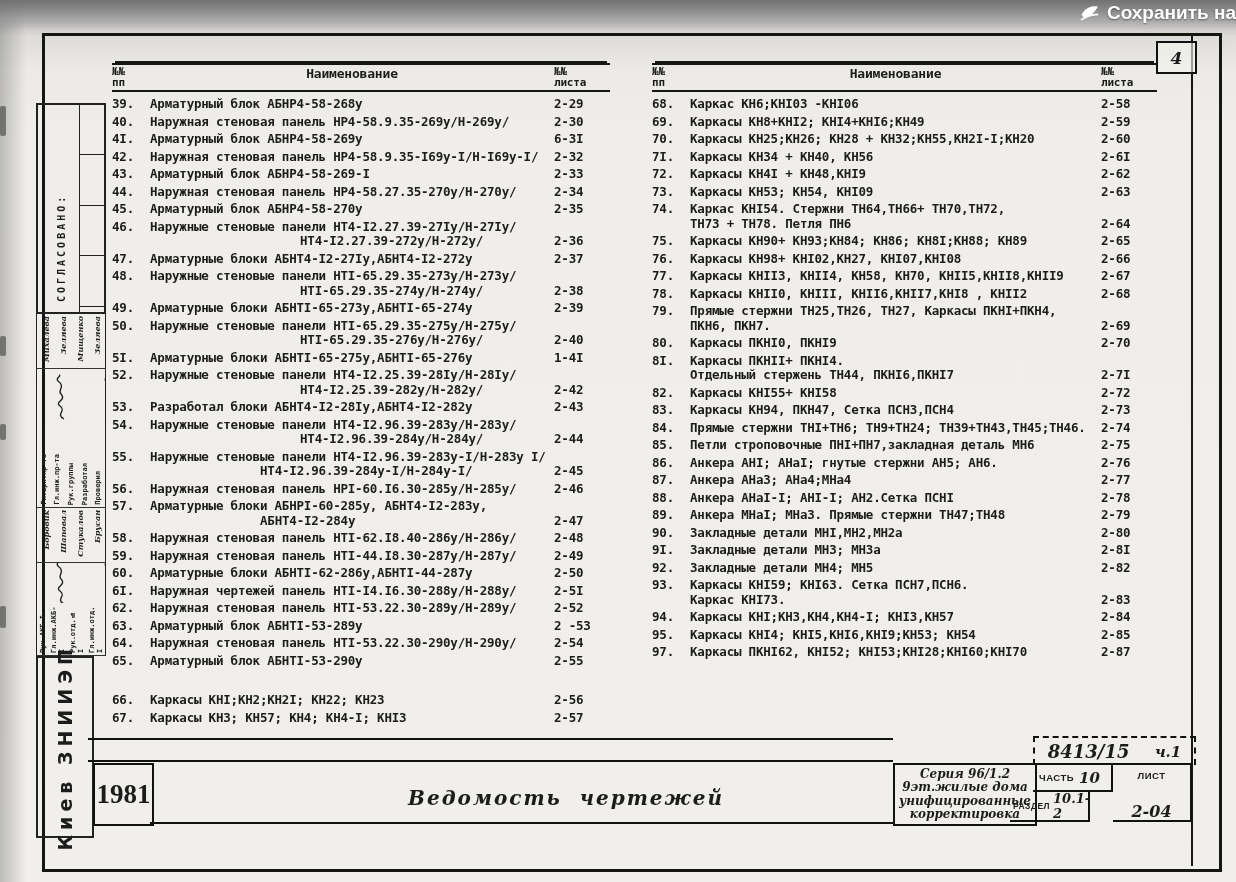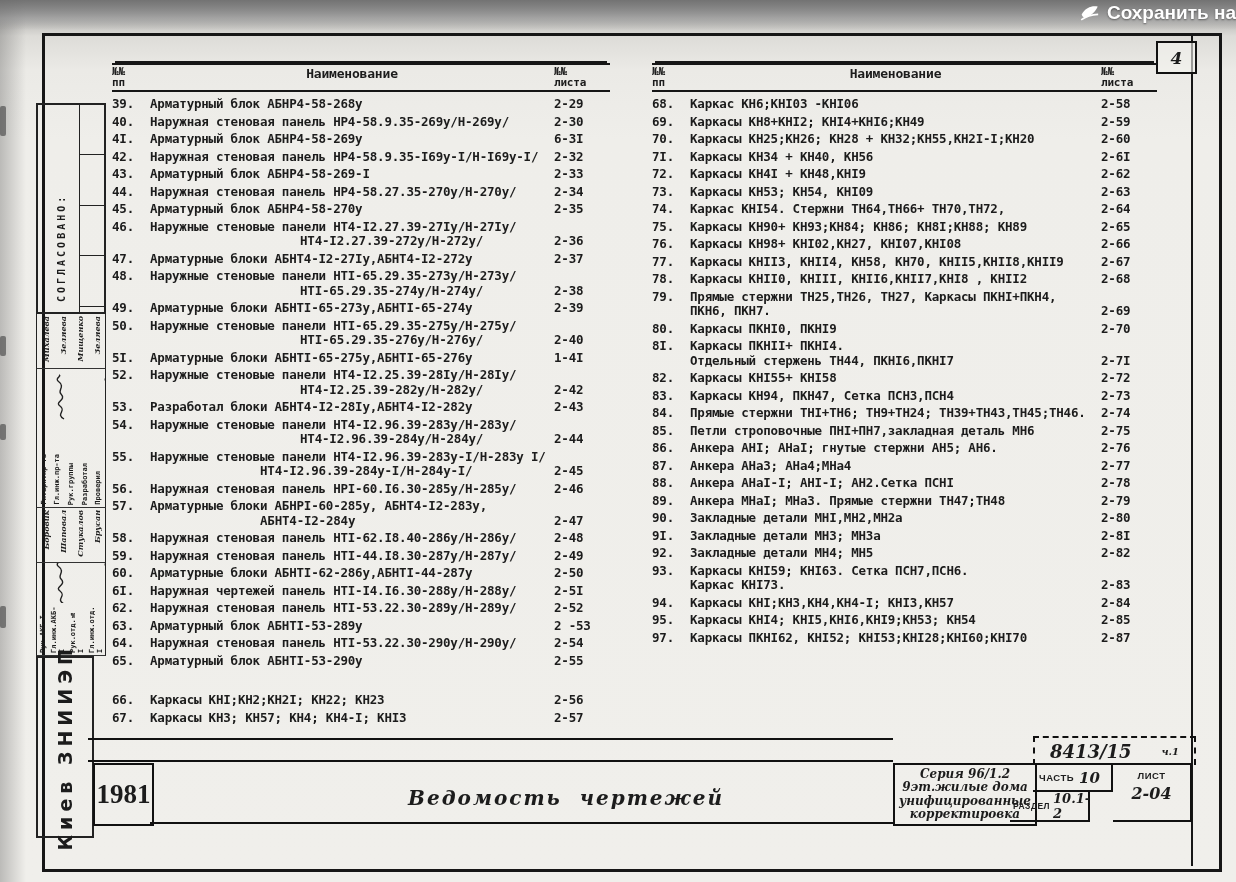--- a/index.html
+++ b/index.html
@@ -70,21 +70,21 @@
     display:flex;align-items:center;justify-content:center;font:700 27px "Liberation Serif",serif;}
   .wide-cell{position:absolute;left:150px;top:763px;width:743px;height:59px;border-bottom:2.5px solid #111;}
   .doc-title{position:absolute;left:408px;top:786px;font-size:20px;letter-spacing:2px;white-space:pre;}
   .series-cell{position:absolute;left:893px;top:763px;width:140px;height:59px;border:2.5px solid #111;
     display:flex;flex-direction:column;justify-content:center;text-align:center;font-size:12px;line-height:13.5px;}
   .part-cell{position:absolute;left:1033px;top:763px;width:80px;height:29px;border:2.5px solid #111;border-left:none;
     display:flex;align-items:center;padding-left:6px;gap:5px;box-sizing:border-box;}
   .section-cell{position:absolute;left:1010px;top:792px;width:80px;height:30px;border:2.5px solid #111;border-left:none;border-top:none;
     display:flex;align-items:center;padding-left:3px;gap:3px;box-sizing:border-box;}
   .sheet-cell{position:absolute;left:1113px;top:763px;width:79px;height:59px;border:2.5px solid #111;border-left:none;
-    display:flex;flex-direction:column;align-items:center;box-sizing:border-box;}
+    display:flex;flex-direction:column;align-items:center;box-sizing:border-box;gap:18px;}
   .blk-lbl{font:700 9.5px "Liberation Sans",sans-serif;letter-spacing:.5px;}
   .dash-box{position:absolute;left:1033px;top:736px;width:159px;height:27px;border:2px dashed #111;border-bottom:none;
     display:flex;align-items:center;justify-content:space-around;}
 </style>
 </head>
 <body>
 
 <div class="edge-shade"></div>
 <div class="tick" style="top:106px;height:30px;"></div>
 <div class="tick" style="top:336px;height:20px;"></div>
@@ -384,20 +384,21 @@
       <span class="tnum">73.</span>
       <div class="tname">
         <div>Каркасы КН53; КН54, КНI09</div>
       </div>
       <span class="tsheet">2-63</span>
     </div>
     <div class="trow">
       <span class="tnum">74.</span>
       <div class="tname">
         <div>Каркас КНI54. Стержни ТН64,ТН66+ ТН70,ТН72,</div>
+        <div>ТН73 + ТН78. Петля ПН6</div>
       </div>
       <span class="tsheet">2-64</span>
     </div>
     <div class="trow">
       <span class="tnum">75.</span>
       <div class="tname">
         <div>Каркасы КН90+ КН93;КН84; КН86; КН8I;КН88; КН89</div>
       </div>
       <span class="tsheet">2-65</span>
     </div>
@@ -607,21 +608,21 @@
 <div class="fline" style="left:88px;top:738px;width:805px;"></div>
 <div class="fline" style="left:88px;top:760px;width:805px;"></div>
 <div class="year-box">
   <span>1981</span>
 </div>
 <div class="wide-cell"></div>
 <div class="doc-title hand">Ведомость  чертежей</div>
 
 <div class="dash-box">
   <span class="hand" style="font-size:18px;">8413/15</span>
-  <span class="hand" style="font-size:10px;">ч.1</span>
+  <span class="hand" style="font-size:15px;">ч.1</span>
 </div>
 
 <div class="series-cell hand">
   <div>Серия 96/1.2</div>
   <div>9эт.жилые дома</div>
   <div>унифицированные</div>
   <div>корректировка</div>
 </div>
 
 <div class="part-cell">

